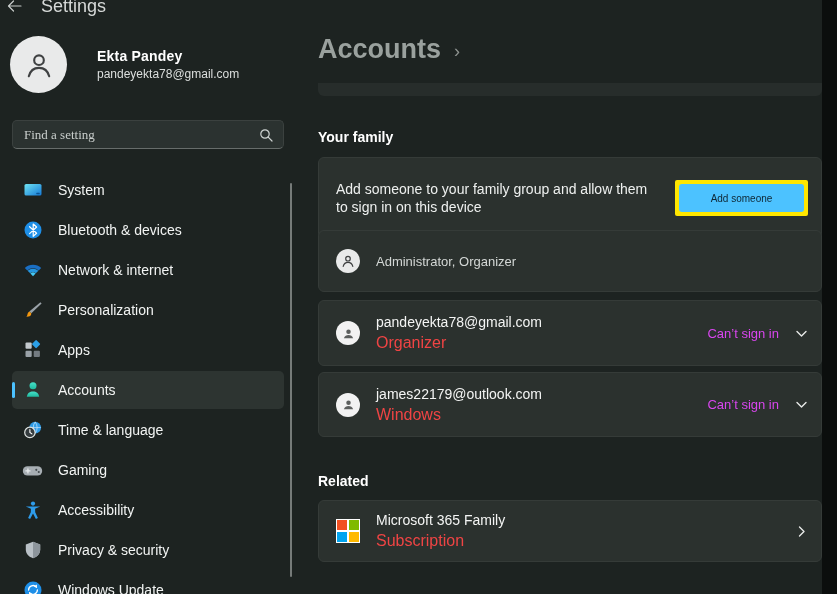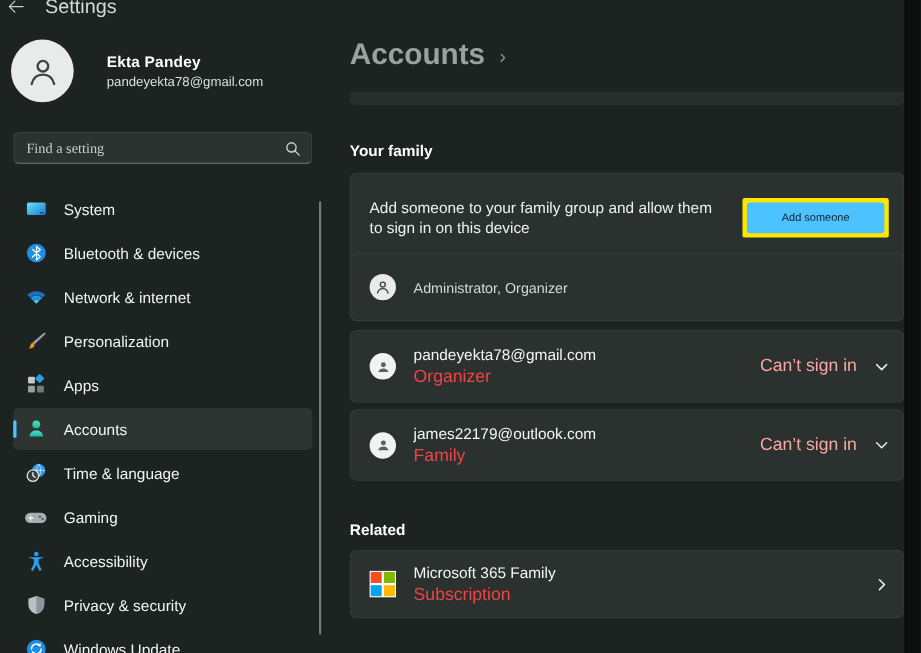--- a/index.html
+++ b/index.html
@@ -65,21 +65,21 @@
   .mrow-1{top:300px;height:66px}
   .mrow-2{top:372px;height:65px}
   .rel-row{top:500px;height:62px}
   .avatar.sm{width:24px;height:24px}
   .avatar.white{background:#f2f2f2}
   .mtext{margin-left:16px}
   .mname{font-size:14px;color:#f4f5f4}
   .mname.dim{font-size:13px;color:#d4d8d6}
   .mrole{font-size:16px;color:#ef4444;margin-top:4px}
   .mright{margin-left:auto;display:flex;align-items:center;gap:15px}
-  .mstatus{font-size:16px;color:#fca5a5}
+  .mstatus{font-size:13px;color:#d946ef}
   .chev{display:flex;cursor:pointer}
 
   .mslogo{width:24px;height:24px;background:#fff;flex:none;display:grid;
     grid-template-columns:10px 10px;grid-template-rows:10px 10px;gap:1.5px;
     align-content:center;justify-content:center}
   .ms-r{background:#f25022}.ms-g{background:#7fba00}.ms-b{background:#00a4ef}.ms-y{background:#ffb900}
 
   .right-strip{position:absolute;left:822px;top:0;width:15px;height:594px;background:#0b0e0d}
 </style>
 </head>
@@ -296,21 +296,21 @@
 
   <section class="card mrow mrow-2">
     <div class="avatar sm white">
       <svg width="15" height="15" viewBox="0 0 24 24">
           <circle cx="12" cy="9" r="3.6" fill="#5c5f5e"></circle>
           <path d="M4.6 19.6c1.2-3.7 4-5.2 7.4-5.2s6.2 1.5 7.4 5.2z" fill="#5c5f5e"></path>
         </svg>
     </div>
     <div class="mtext">
       <div class="mname">james22179@outlook.com</div>
-      <div class="mrole">Family</div>
+      <div class="mrole">Windows</div>
     </div>
     <div class="mright">
       <span class="mstatus">Can’t sign in</span>
       <span class="chev">
         <svg width="15" height="15" viewBox="0 0 15 15">
             <path d="M3 5.5l4.5 4.5L12 5.5" fill="none" stroke="#e8eae9" stroke-width="1.4" stroke-linecap="round" stroke-linejoin="round"></path>
           </svg>
       </span>
     </div>
   </section>

